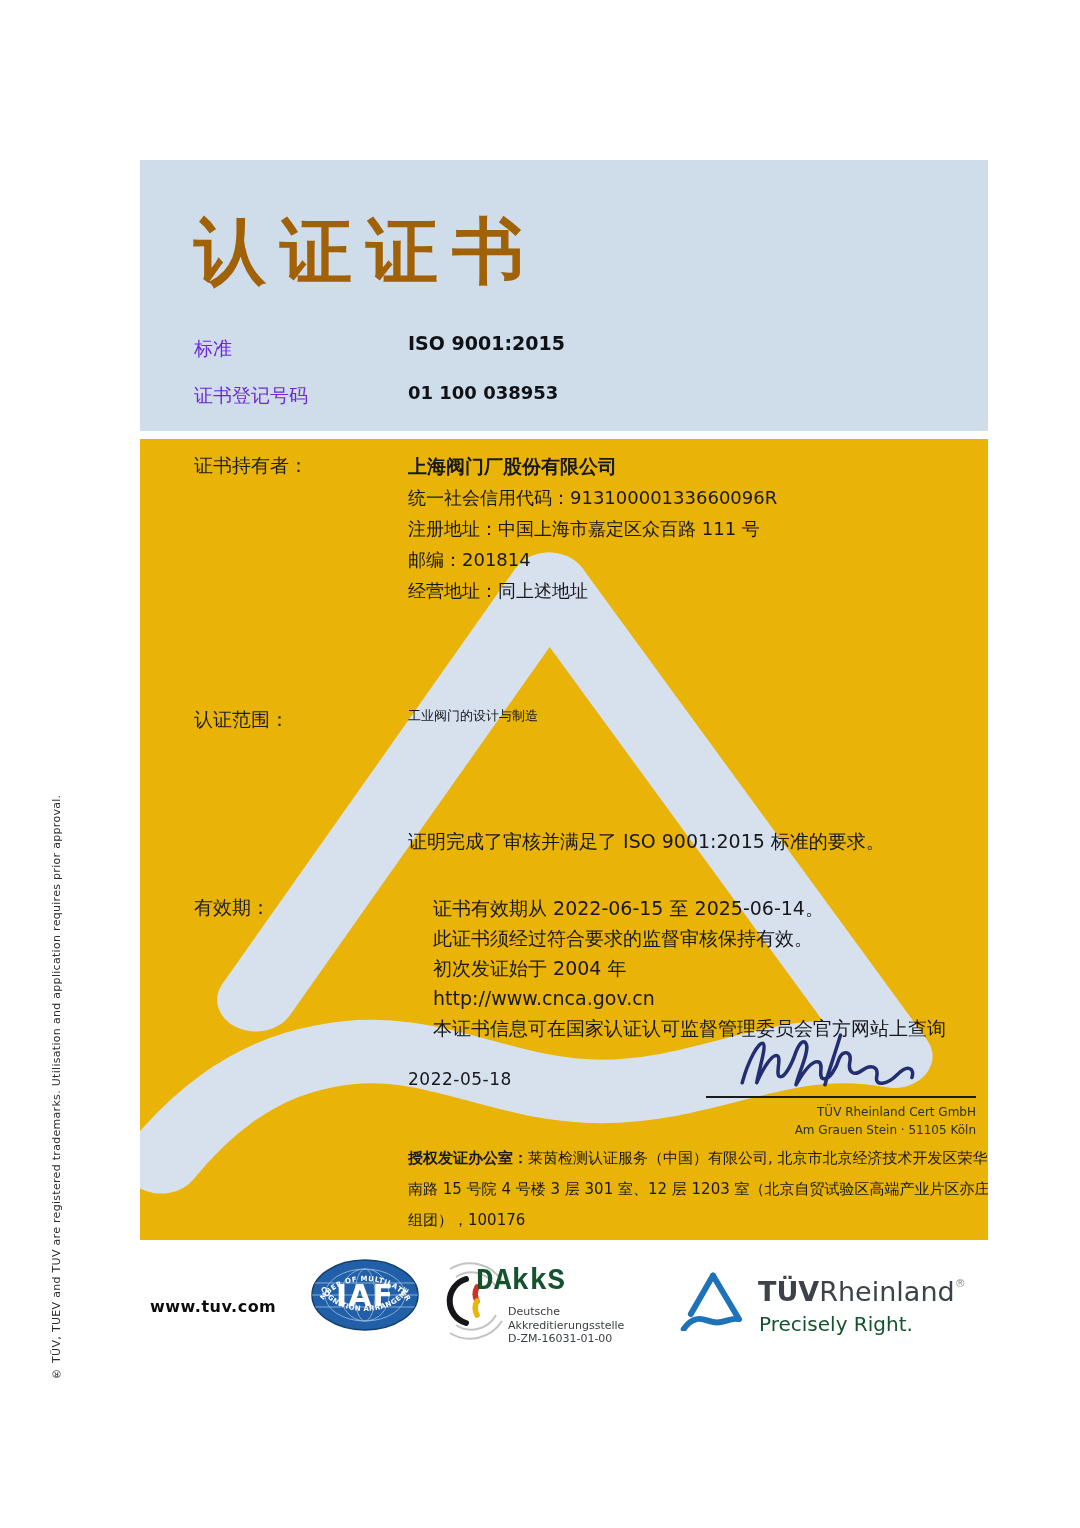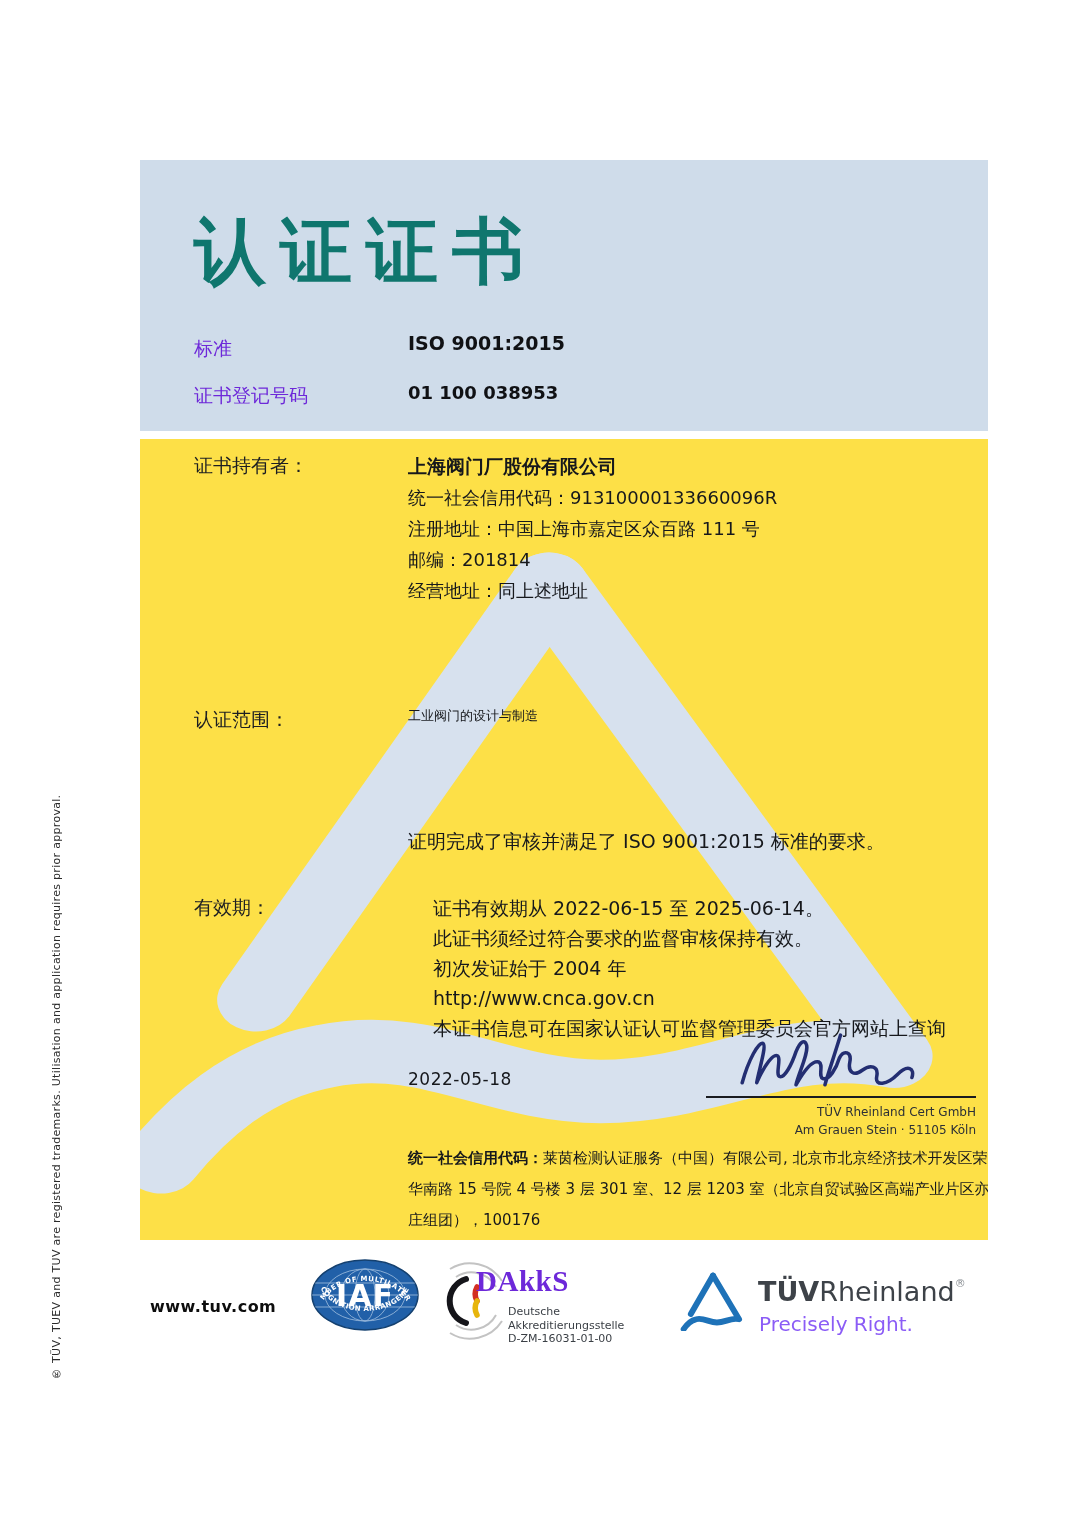--- a/index.html
+++ b/index.html
@@ -9,25 +9,25 @@
   }
   
   .side-note{
     position:absolute;left:50px;top:942px;height:438px;
     writing-mode:vertical-rl;transform:rotate(180deg);
     font-size:11px;color:#2a2a2a;letter-spacing:.3px;white-space:nowrap;
   }
   
   .panel{position:absolute;left:140px;width:848px;}
   .panel-header{top:160px;height:271px;background:#cfdcea;}
-  .panel-body{top:439px;height:801px;background:#fde047;overflow:hidden;}
+  .panel-body{top:439px;height:801px;background:#eab308;overflow:hidden;}
   .panel-inner{position:absolute;inset:0;}
   
   .cert-title{position:absolute;left:54px;top:52px;font-size:72px;line-height:1.1;
-    font-weight:600;letter-spacing:14px;color:#0f766e;}
+    font-weight:600;letter-spacing:14px;color:#a16207;}
   .hrow-label{position:absolute;left:54px;font-size:19px;color:#6d28d9;}
   .hrow-value{position:absolute;left:268px;color:#101114;font-weight:700;}
   .std-label{top:176px;}
   .std-value{top:172px;font-size:19px;}
   .reg-label{top:223px;}
   .reg-value{top:222px;font-size:18px;}
   
   .watermark{position:absolute;left:-22px;top:96px;width:862px;height:648px;color:#d7e1ee;}
   
   .b-label{position:absolute;left:54px;font-size:19px;color:#1c1e22;}
@@ -46,29 +46,29 @@
   .signer{position:absolute;right:12px;top:665px;text-align:right;font-size:12px;
     line-height:17.5px;color:#2c3036;}
   .office{position:absolute;left:268px;top:704px;width:594px;font-size:15px;line-height:31px;color:#16181c;}
   .office b{font-weight:700;}
   
   .website{position:absolute;left:150px;top:1297px;font-size:16px;font-weight:700;
     letter-spacing:.5px;color:#0d0d0d;}
   .iaf-logo{position:absolute;left:310px;top:1259px;width:110px;height:72px;}
   .dakks{position:absolute;left:430px;top:1261px;width:220px;height:88px;}
   .dakks-arcs{position:absolute;left:0;top:0;width:86px;height:80px;}
-  .dakks-name{position:absolute;left:46px;top:4px;font-family:Liberation Serif, serif;
-    font-size:29px;font-weight:600;color:#6d28d9;letter-spacing:.5px;}
+  .dakks-name{position:absolute;left:46px;top:4px;font-family:Liberation Mono, monospace;
+    font-size:29px;font-weight:600;color:#14532d;letter-spacing:.5px;}
   .dakks-lines{position:absolute;left:78px;top:44px;font-size:11px;line-height:13.5px;color:#3a3f45;}
   .tuv-brand{position:absolute;left:680px;top:1268px;width:300px;height:80px;}
   .tuv-brand-icon{position:absolute;left:0;top:3px;width:66px;height:60px;color:#1e72b8;}
   .tuv-wordmark{position:absolute;left:78px;top:8px;font-size:27px;color:#3d4248;white-space:nowrap;}
   .tuv-wordmark .b{font-weight:700;}
   .tuv-reg{font-size:11px;color:#8a8f94;vertical-align:14px;}
-  .tuv-tagline{position:absolute;left:79px;top:44px;font-size:20px;color:#8b5cf6;font-weight:500;}
+  .tuv-tagline{position:absolute;left:79px;top:44px;font-size:20px;color:#14532d;font-weight:500;}
   svg{display:block;}
 </style>
 </head>
 <body>
 
 <svg width="0" height="0" style="position:absolute">
   <defs>
     <symbol id="tuv-mark" viewBox="0 0 100 92" overflow="visible">
       <path d="M50,7 L90,74 C77,71 69,79 56,79 C44,79 36,71 24,74 C15,76 9,83 5,89" fill="none" stroke="currentColor" stroke-width="9" stroke-linecap="round" stroke-linejoin="round"></path>
       <path d="M50,7 L16,66" fill="none" stroke="currentColor" stroke-width="9" stroke-linecap="round"></path>
@@ -129,21 +129,21 @@
                  C104,20 112,22 110,32 C108,42 114,46 122,40 C130,34 138,36 136,46
                  C134,56 146,54 156,44 C166,34 173,38 170,47" fill="none" stroke="#232e72" stroke-width="3.4" stroke-linecap="round" stroke-linejoin="round"></path>
       </svg>
       <div class="signature-line"></div>
       <div class="signer">
         <div>TÜV Rheinland Cert GmbH</div>
         <div>Am Grauen Stein · 51105 Köln</div>
       </div>
 
       <div class="office">
-        <b>统一社会信用代码：</b><span>莱茵检测认证服务（中国）有限公司, 北京市北京经济技术开发区荣华南路 15 号院 4 号楼 3 层 301 室、12 层 1203 室（北京自贸试验区高端产业片区亦庄组团），100176</span>
+        <b>授权发证办公室：</b><span>莱茵检测认证服务（中国）有限公司, 北京市北京经济技术开发区荣华南路 15 号院 4 号楼 3 层 301 室、12 层 1203 室（北京自贸试验区高端产业片区亦庄组团），100176</span>
       </div>
 
     </div>
   </div>
 
   <div class="website">www.tuv.com</div>
 
   <svg class="iaf-logo" viewBox="0 0 110 72">
     <defs>
       <path id="iafTop" d="M13,43 A44,30 0 0 1 97,43"></path>

